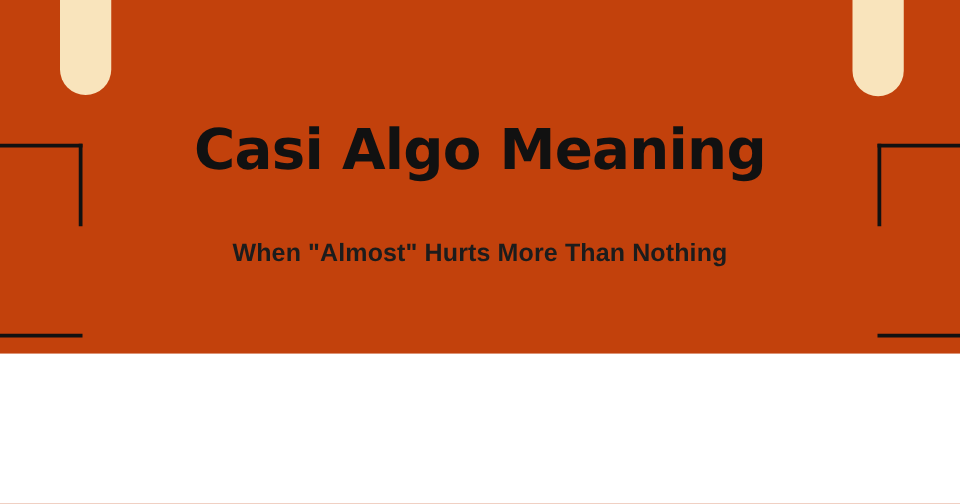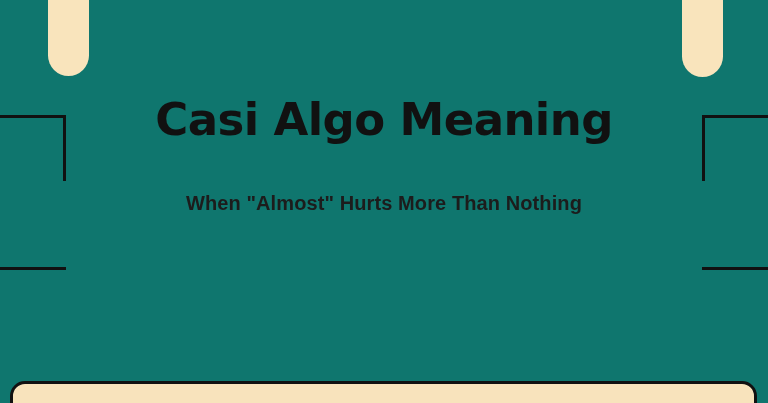--- a/index.html
+++ b/index.html
@@ -6,22 +6,22 @@
     margin: 0;
     padding: 0;
     background: #ffffff;
   }
   body {
     font-family: "Liberation Sans", sans-serif;
   }
   .canvas {
     position: relative;
     width: 768px;
-    height: 403px;
-    background: #0f766e;
+    height: 283px;
+    background: #c2410c;
     overflow: hidden;
   }
 
   
   .pill {
     position: absolute;
     background: #f9e4bc;
     border-bottom-left-radius: 22px;
     border-bottom-right-radius: 22px;
   }

